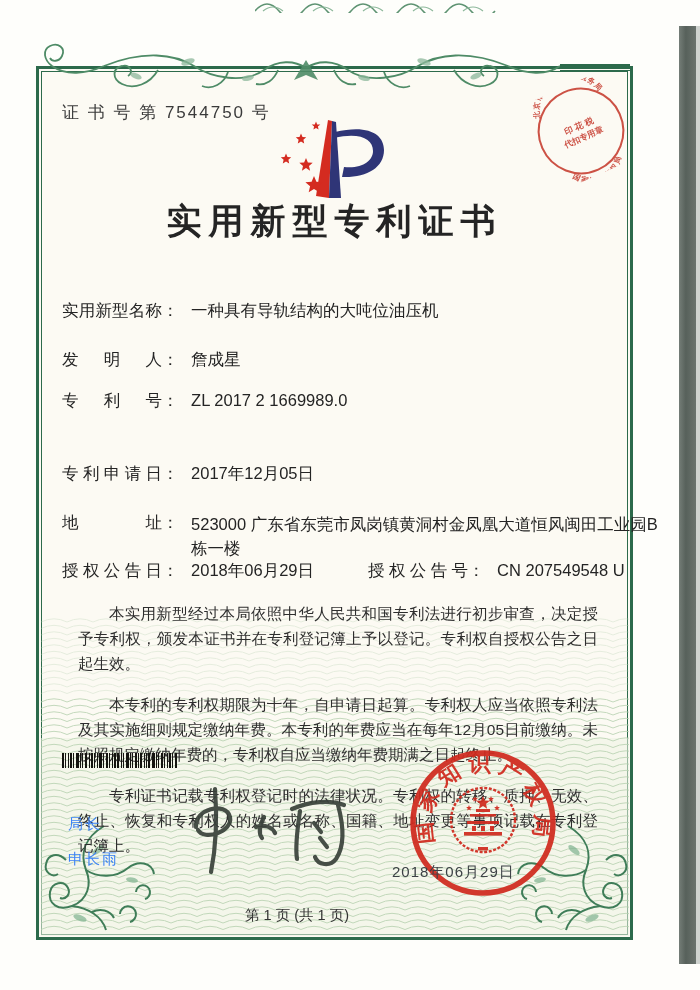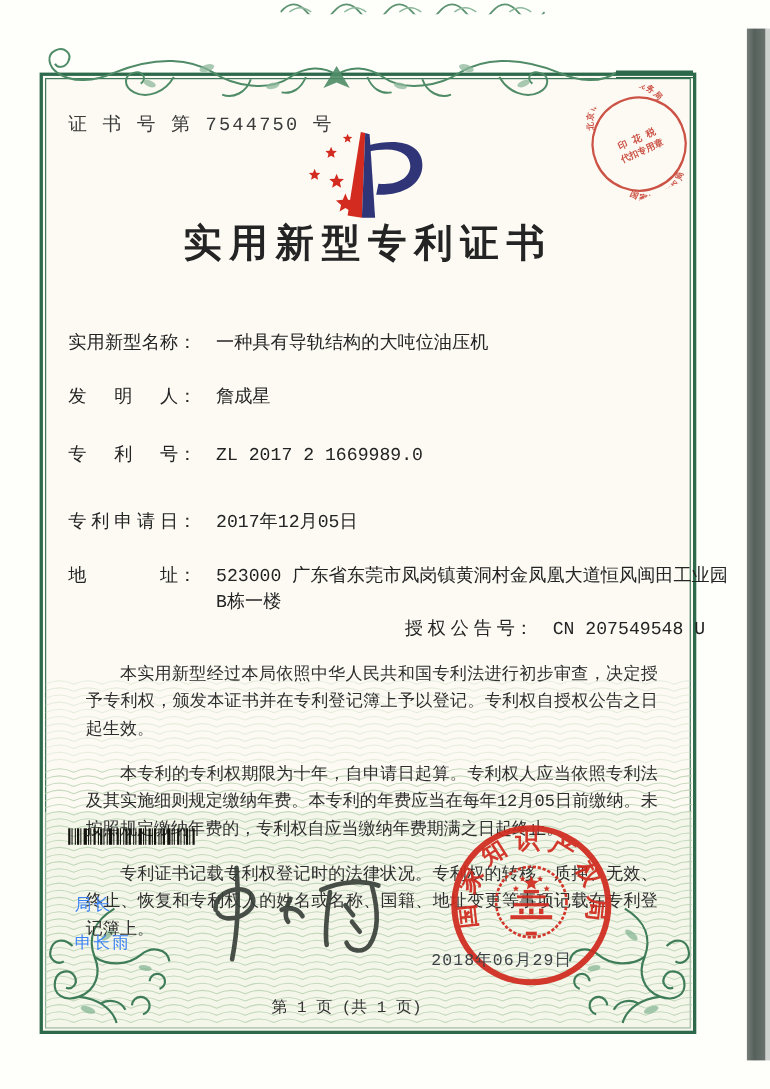--- a/index.html
+++ b/index.html
@@ -1,17 +1,17 @@
 <!DOCTYPE html>
 <html><head>
 <meta charset="utf-8">
 <style>
   html,body{margin:0;padding:0;}
   #scan{position:relative;width:700px;height:990px;background:#fefefb;overflow:hidden;
-        font-family:Liberation Mono, monospace;}
+        font-family:Liberation Sans, sans-serif;}
   .abs{position:absolute;}
   
   .edge-right{position:absolute;left:679px;top:26px;width:17px;height:938px;
               background:linear-gradient(to right,#747d77,#57615b 40%,#6a736d);}
   .edge-right-soft{position:absolute;left:696px;top:26px;width:4px;height:938px;background:#cfd3cf;}
   
   .frame{position:absolute;left:36px;top:66px;width:597px;height:874px;box-sizing:border-box;
          border:3px solid #2c6a4b;background:#fcfaf3;}
   .frame::before{content:'';position:absolute;inset:2px;border:1px solid #2c6a4b;}
   
@@ -21,21 +21,21 @@
   .row{position:absolute;font-size:16.5px;color:#242424;white-space:nowrap;}
   .flabel{display:inline-block;width:100px;text-align:justify;text-align-last:justify;}
   .fcolon{display:inline-block;}
   .fvalue{margin-left:8px;}
   .fvalue.wrap{display:inline-block;width:472px;white-space:normal;vertical-align:top;line-height:24px;}
   .paras{position:absolute;left:62px;top:585px;width:552px;font-size:15.5px;line-height:25px;
          color:#2e2e2e;text-align:justify;}
   .paras p{margin:16px;text-indent:2em;}
   .officer{position:absolute;left:68px;top:806px;font-size:15px;color:#3b82f6;line-height:35px;letter-spacing:2px;}
   .seal-date{position:absolute;left:392px;top:863px;font-size:15px;color:#3c4145;letter-spacing:1px;z-index:7;}
-  .footer{position:absolute;left:25px;top:906px;width:580px;text-align:center;font-size:14.5px;color:#333;}
+  .footer{position:absolute;left:7px;top:906px;width:580px;text-align:center;font-size:14.5px;color:#333;}
   #barcode{position:absolute;left:62px;top:753px;width:172px;height:15px;display:flex;align-items:stretch;z-index:5;}
   #barcode span{display:block;height:100%;background:#14140f;}
   .z2{z-index:2}.z3{z-index:3}.z5{z-index:5}.z6{z-index:6}
   .stamp-rot{transform:rotate(-24deg);}
 </style>
 </head>
 <body>
 
 <div id="scan">
 
@@ -197,31 +197,35 @@
   <div class="title z5">实用新型专利证书</div>
 
   <div class="row z5" style="left:62px;top:349px;">
     <span class="flabel">发明人</span><span class="fcolon">：</span>
     <span class="fvalue">詹成星</span>
   </div>
   <div class="row z5" style="left:62px;top:300px;">
     <span class="flabel">实用新型名称</span><span class="fcolon">：</span>
     <span class="fvalue">一种具有导轨结构的大吨位油压机</span>
   </div>
-  <div class="row z5" style="left:62px;top:390px;margin-top:12px;">
+  <div class="row z5" style="left:62px;top:390px;">
     <span class="flabel">专利号</span><span class="fcolon">：</span>
     <span class="fvalue">ZL 2017 2 1669989.0</span>
   </div>
   <div class="row z5" style="left:62px;top:430px;margin-top:33px;">
     <span class="flabel">专利申请日</span><span class="fcolon">：</span>
     <span class="fvalue">2017年12月05日</span>
   </div>
   <div class="row z5" style="left:62px;top:512px;">
     <span class="flabel">地址</span><span class="fcolon">：</span>
     <span class="fvalue wrap">523000 广东省东莞市凤岗镇黄洞村金凤凰大道恒风闽田工业园B栋一楼</span>
+  </div>
+  <div class="row z5" style="left:62px;top:560px;">
+    <span class="flabel">授权公告日</span><span class="fcolon">：</span>
+    <span class="fvalue">2018年06月29日</span>
   </div>
   <div class="row z5" style="left:368px;top:560px;">
     <span class="flabel">授权公告号</span><span class="fcolon">：</span>
     <span class="fvalue">CN 207549548 U</span>
   </div>
 
   <div class="paras z5">
     <p>本实用新型经过本局依照中华人民共和国专利法进行初步审查，决定授予专利权，颁发本证书并在专利登记簿上予以登记。专利权自授权公告之日起生效。</p>
     <p>本专利的专利权期限为十年，自申请日起算。专利权人应当依照专利法及其实施细则规定缴纳年费。本专利的年费应当在每年12月05日前缴纳。未按照规定缴纳年费的，专利权自应当缴纳年费期满之日起终止。</p>
     <p>专利证书记载专利权登记时的法律状况。专利权的转移、质押、无效、终止、恢复和专利权人的姓名或名称、国籍、地址变更等事项记载在专利登记簿上。</p>

